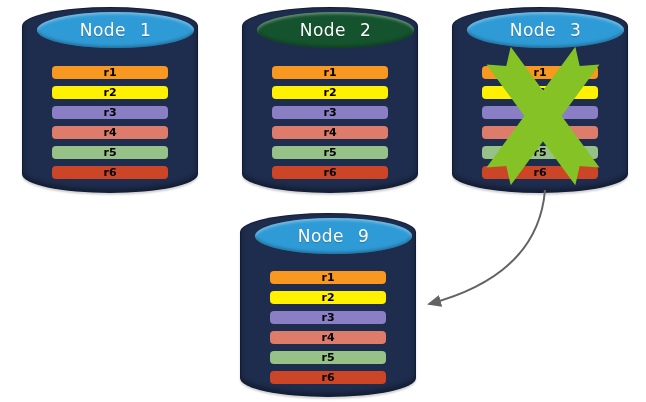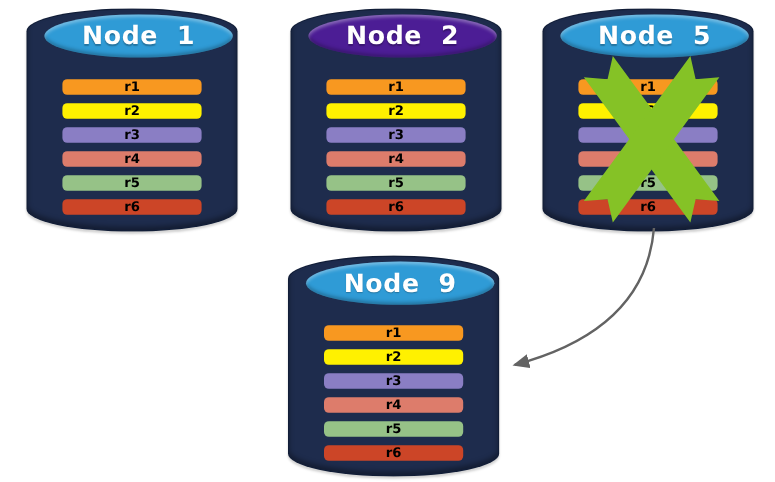--- a/index.html
+++ b/index.html
@@ -27,22 +27,22 @@
     height: 36px;
     border-radius: 50%;
     box-shadow: inset 0 2px 3px rgba(255,255,255,0.35), inset 0 -2px 3px rgba(0,0,0,0.25);
   }
   .cyl-title {
     display: block;
     width: 100%;
     text-align: center;
     line-height: 36px;
     color: #ffffff;
-    font-size: 21px;
-    font-weight: bold;
+    font-size: 17px;
+    font-weight: normal;
     letter-spacing: 0.5px;
     word-spacing: 8px;
     text-shadow: 0 1px 1px rgba(0,0,0,0.25);
   }
   .rows {
     position: absolute;
     left: 30px;
     right: 30px;
     top: 59px;
     display: flex;
@@ -92,37 +92,37 @@
       <div class="row" style="background: rgb(255, 241, 0);">r2</div>
       <div class="row" style="background: rgb(138, 126, 196);">r3</div>
       <div class="row" style="background: rgb(221, 124, 107);">r4</div>
       <div class="row" style="background: rgb(150, 194, 135);">r5</div>
       <div class="row" style="background: rgb(204, 69, 39);">r6</div>
     </div>
   </div>
 
   <div class="node" style="left:242px;top:7px;">
     <div class="cyl-body" style="background: rgb(30, 44, 77);"></div>
-    <div class="cyl-top" style="background: #4c1d95;">
+    <div class="cyl-top" style="background: #14532d;">
       <span class="cyl-title">Node 2</span>
     </div>
     <div class="rows">
       <div class="row" style="background: rgb(248, 152, 32);">r1</div>
       <div class="row" style="background: rgb(255, 241, 0);">r2</div>
       <div class="row" style="background: rgb(138, 126, 196);">r3</div>
       <div class="row" style="background: rgb(221, 124, 107);">r4</div>
       <div class="row" style="background: rgb(150, 194, 135);">r5</div>
       <div class="row" style="background: rgb(204, 69, 39);">r6</div>
     </div>
   </div>
 
   <div class="node" style="left:452px;top:7px;">
     <div class="cyl-body" style="background: rgb(30, 44, 77);"></div>
     <div class="cyl-top" style="background: rgb(47, 155, 214);">
-      <span class="cyl-title">Node 5</span>
+      <span class="cyl-title">Node 3</span>
     </div>
     <div class="rows">
       <div class="row" style="background: rgb(248, 152, 32);">r1</div>
       <div class="row" style="background: rgb(255, 241, 0);">r2</div>
       <div class="row" style="background: rgb(138, 126, 196);">r3</div>
       <div class="row" style="background: rgb(221, 124, 107);">r4</div>
       <div class="row" style="background: rgb(150, 194, 135);">r5</div>
       <div class="row" style="background: rgb(204, 69, 39);">r6</div>
     </div>
     <svg class="x-mark" viewBox="0 0 94 128" aria-hidden="true">

